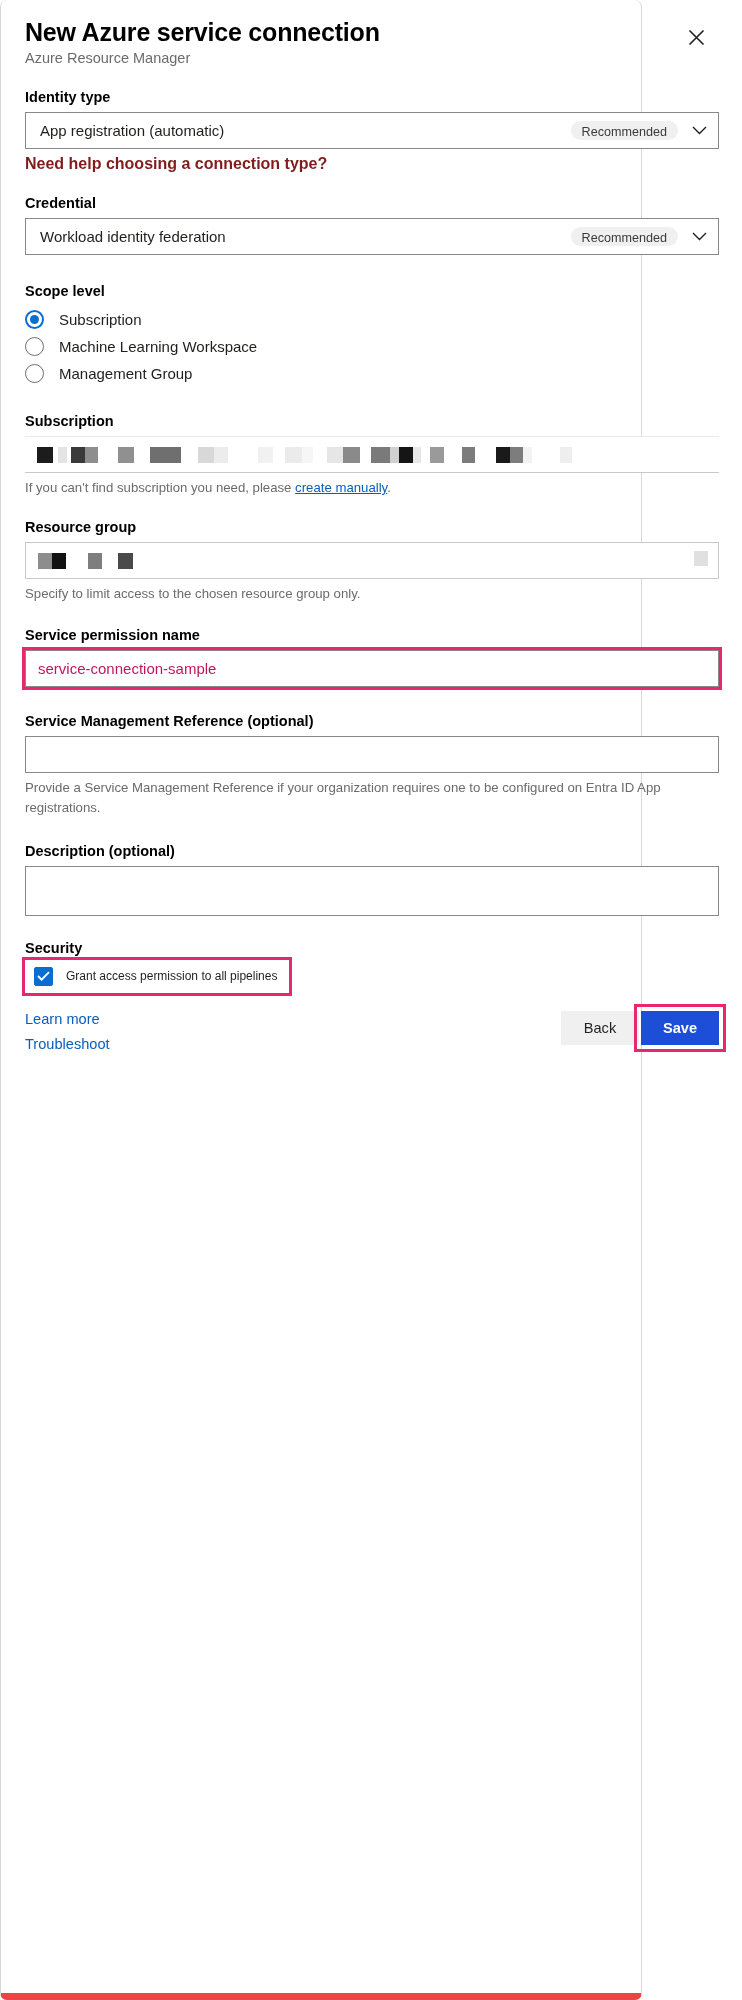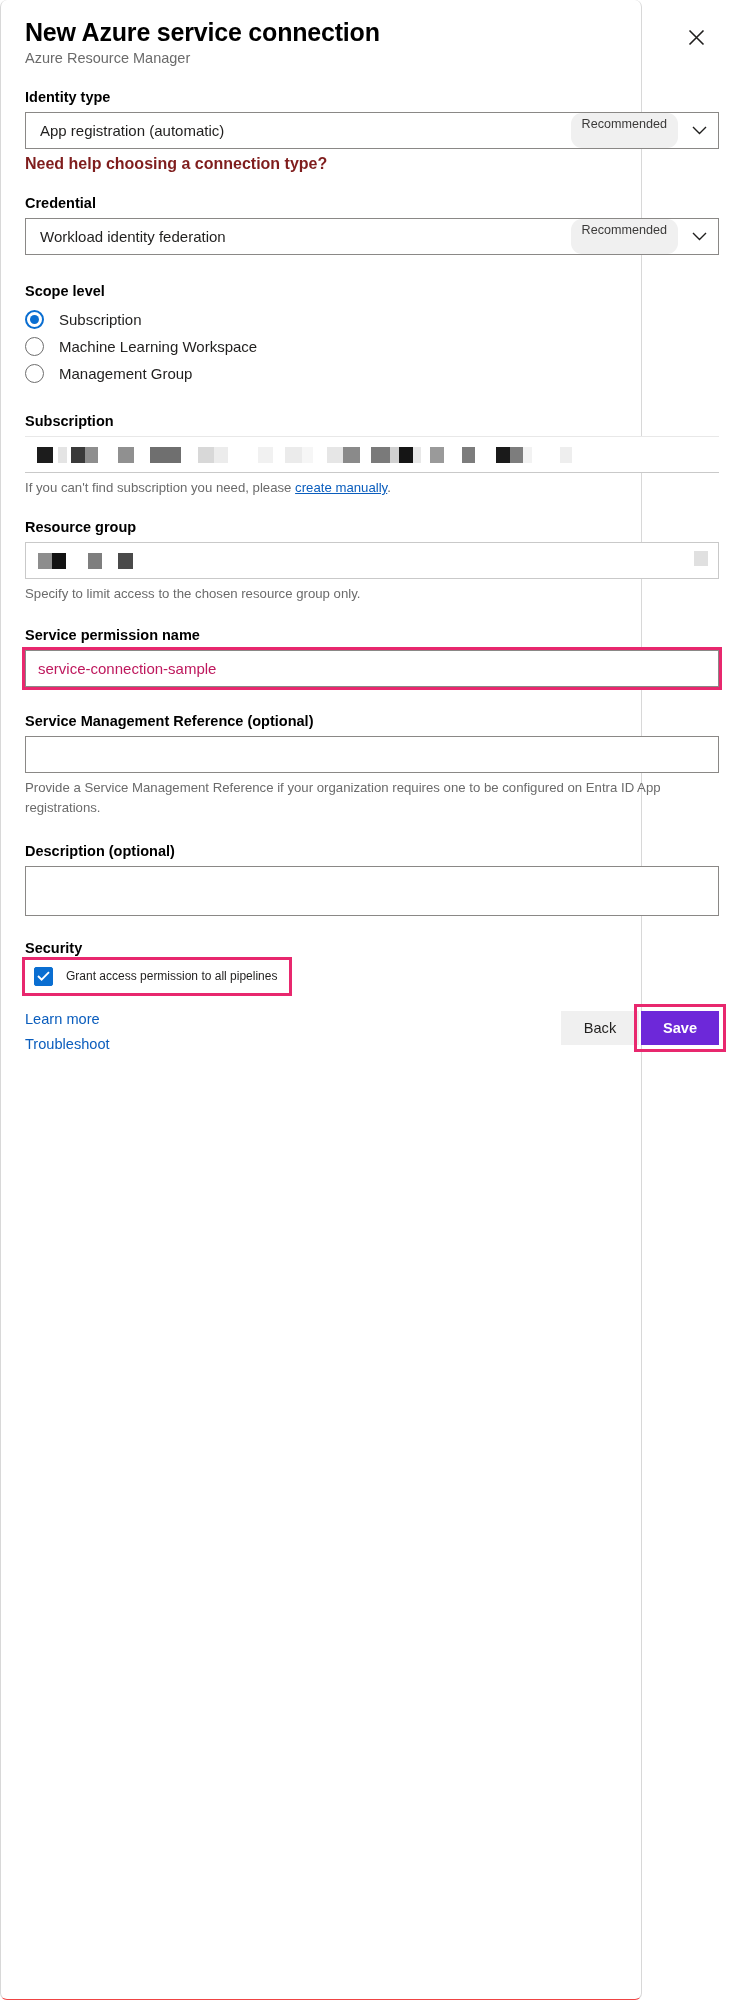--- a/index.html
+++ b/index.html
@@ -14,21 +14,21 @@
     overflow: hidden;
   }
   .panel {
     position: absolute;
     left: 0; top: 0;
     width: 642px;
     height: 2000px;
     background: #ffffff;
     border-left: 1px solid #d8d8d8;
     border-right: 1px solid #d8d8d8;
-    border-bottom: 1px solid #ef4444;
+    border-bottom: 7px solid #ef4444;
     border-radius: 7px;
   }
   .inner {
     padding: 18px 24px 0 24px;
     width: 742px;
   }
 
   
   .header-row {
     display: flex;
@@ -104,21 +104,21 @@
     color: #201f1e;
     flex: 1 1 auto;
     white-space: nowrap;
     overflow: hidden;
   }
   .badge {
     background: #f0f0f0;
     color: #3b3a39;
     font-size: 12.6px;
     border-radius: 11px;
-    padding: 4px 11px 17px 11px;
+    padding: 4px 11px 1px 11px;
     margin-right: 10px;
     white-space: nowrap;
     flex: none;
   }
   .chev { flex: none; width: 22px; display: flex; justify-content: center; }
 
   
   .radio-group { margin-top: 4px; }
   .radio-row {
     display: flex;
@@ -226,21 +226,21 @@
     height: 34px;
     min-width: 78px;
     display: flex; align-items: center; justify-content: center;
     font-size: 14.6px;
     cursor: pointer;
     padding: 0 18px;
     border: none;
     font-family: "Liberation Sans", sans-serif;
   }
   .btn-secondary { background: #f0f0f0; color: #201f1e; }
-  .btn-primary { background: #6d28d9; color: #ffffff; font-weight: bold; }
+  .btn-primary { background: #1d4ed8; color: #ffffff; font-weight: bold; }
   .save-outline { outline: 3px solid #e8286e; outline-offset: 4px; }
 
   .mt-section { margin-top: 22px; }
 </style>
 </head>
 <body>
 
 <div class="panel">
   <div class="inner">
 

